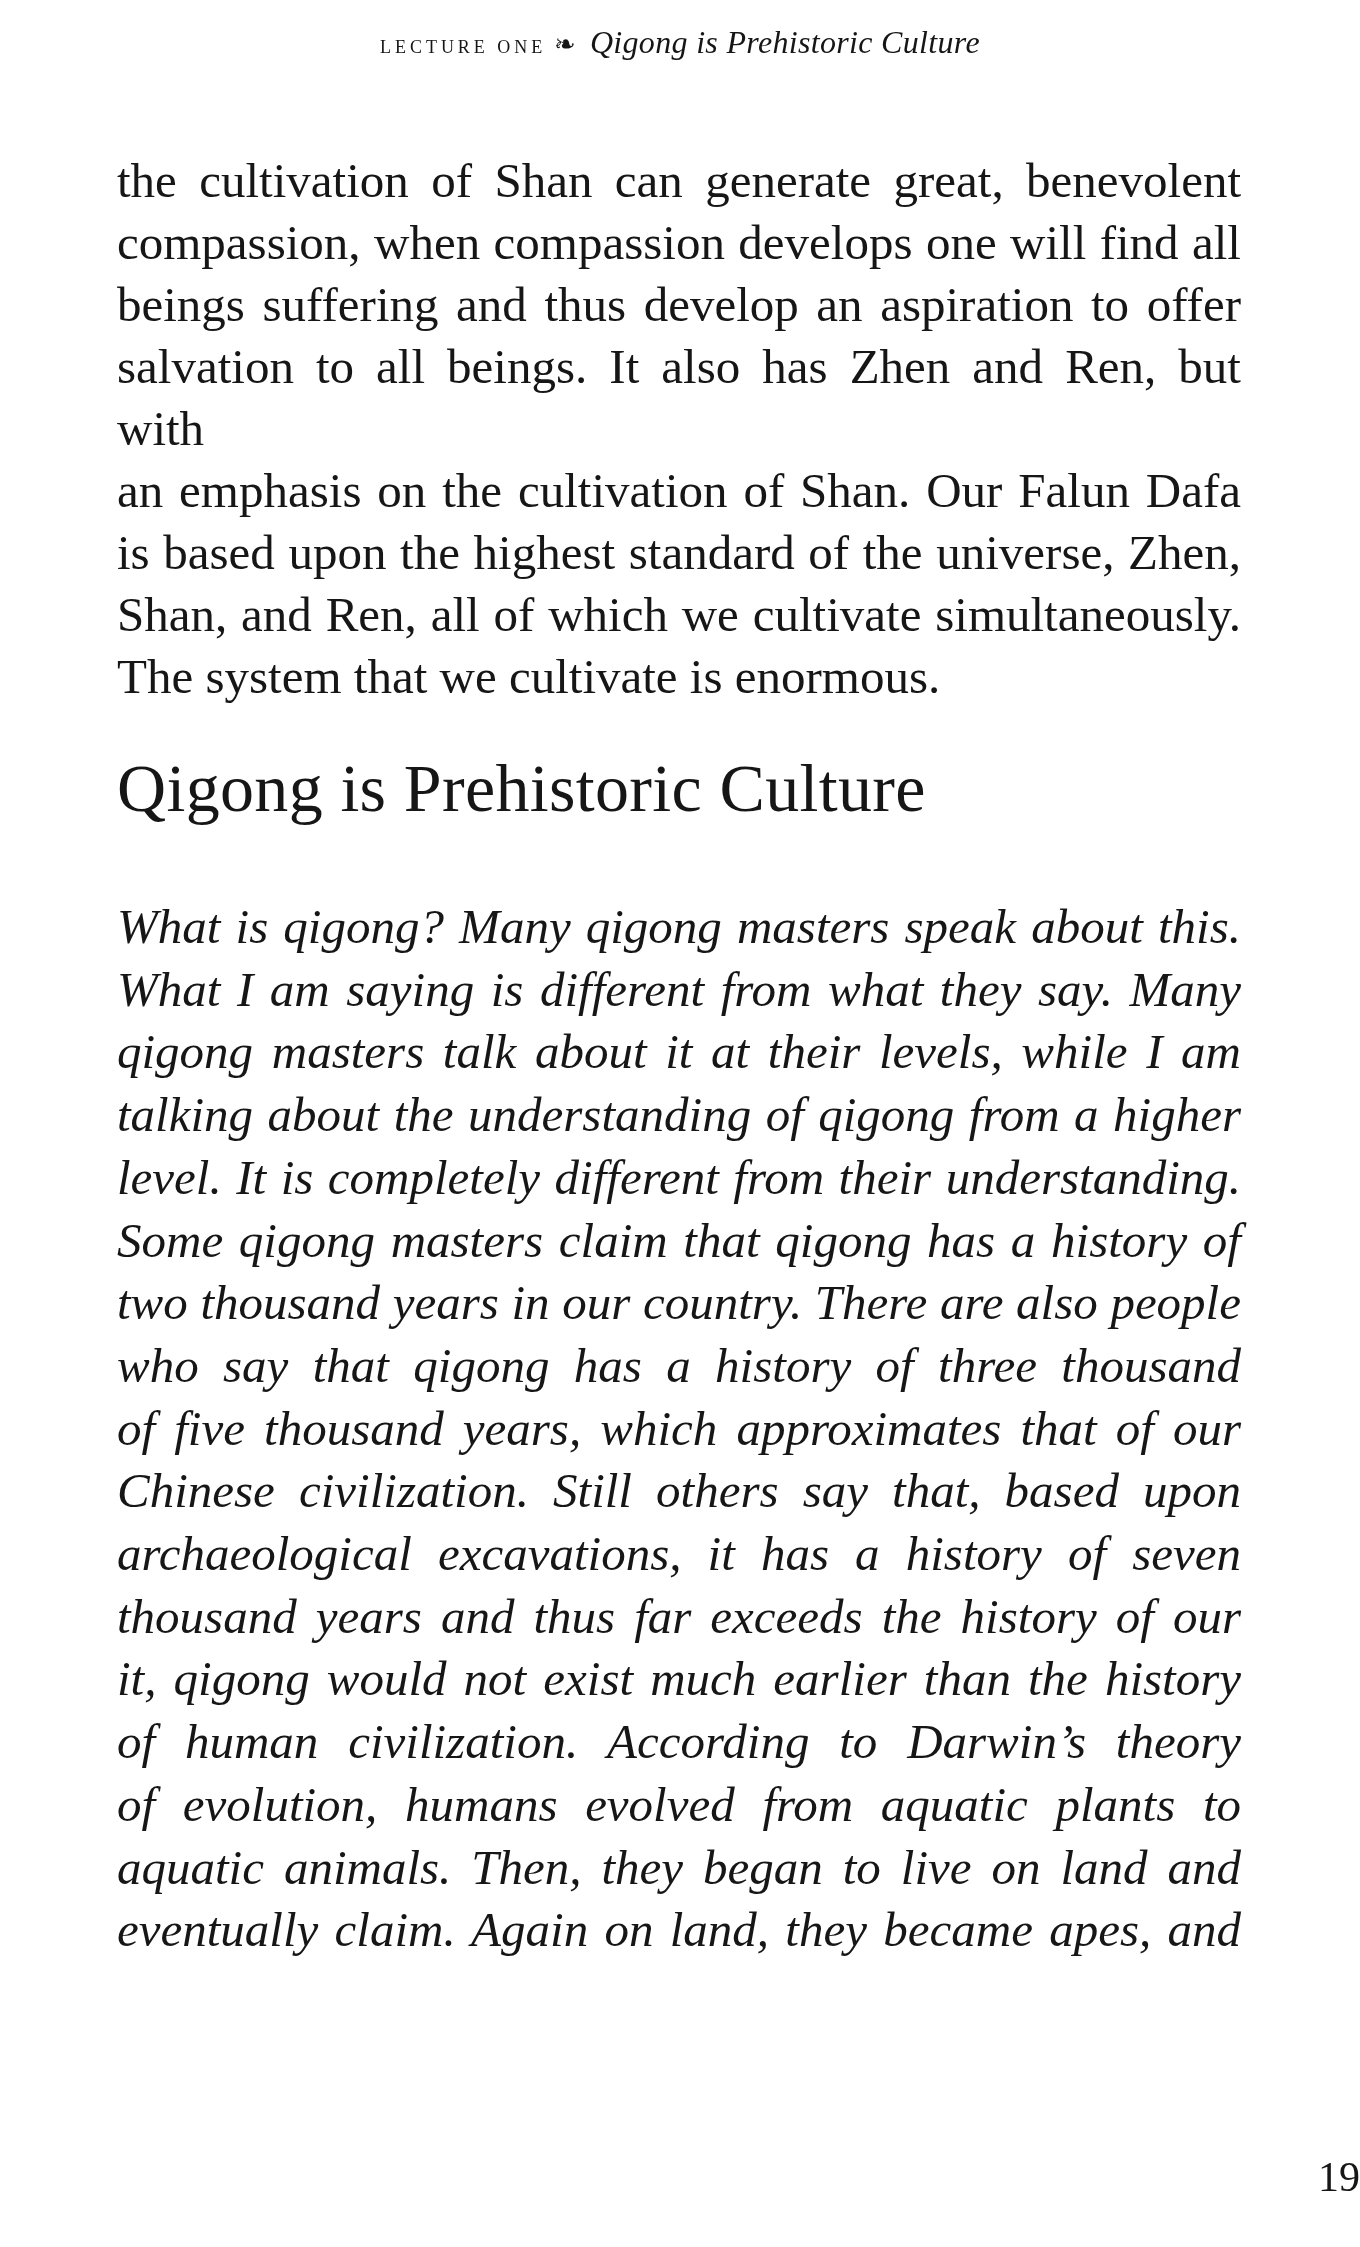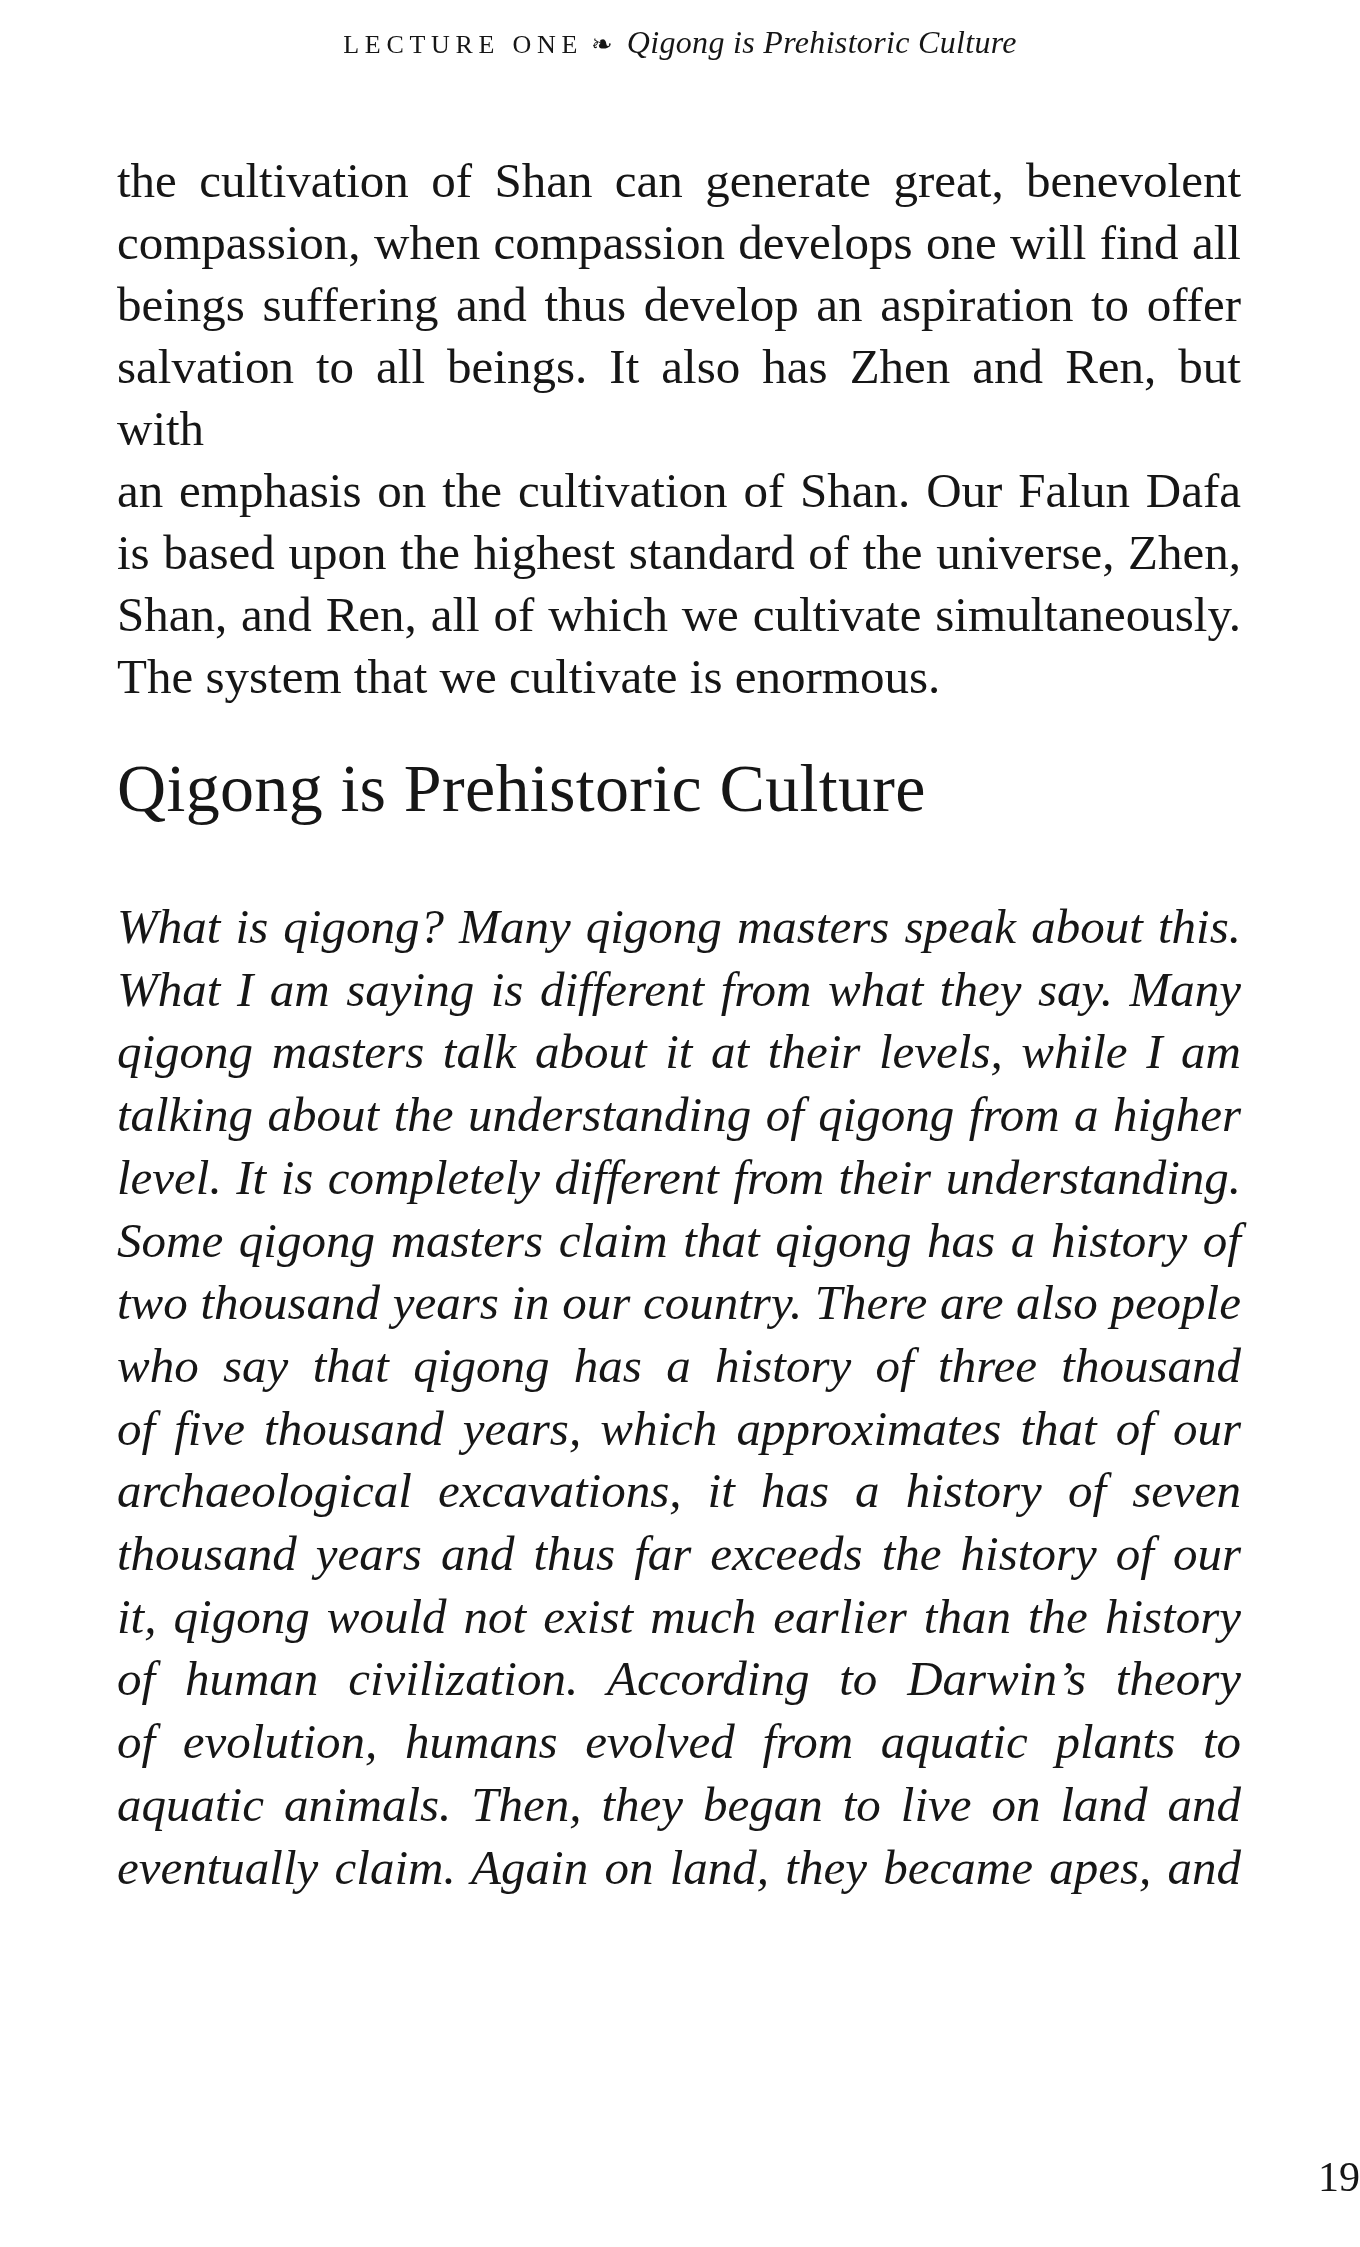--- a/index.html
+++ b/index.html
@@ -22,21 +22,21 @@
   .running-head {
     position: absolute;
     top: 20px;
     left: 0;
     width: 100%;
     text-align: center;
     line-height: 44px;
     white-space: nowrap;
   }
   .rh-section {
-    font-size: 26px;
+    font-size: 18px;
     letter-spacing: 0.22em;
   }
   .rh-ornament {
     font-size: 26px;
     margin: 0 10px 0 4px;
     letter-spacing: 0;
   }
   .rh-title {
     font-size: 32px;
     font-style: italic;
@@ -112,20 +112,21 @@
   <section class="body-text p2">
       <div class="line">What is qigong? Many qigong masters speak about this.</div>
       <div class="line">What I am saying is different from what they say. Many</div>
       <div class="line">qigong masters talk about it at their levels, while I am</div>
       <div class="line">talking about the understanding of qigong from a higher</div>
       <div class="line">level. It is completely different from their understanding.</div>
       <div class="line">Some qigong masters claim that qigong has a history of</div>
       <div class="line">two thousand years in our country. There are also people</div>
       <div class="line">who say that qigong has a history of three thousand</div>
       <div class="line">of five thousand years, which approximates that of our</div>
+      <div class="line">Chinese civilization. Still others say that, based upon</div>
       <div class="line">archaeological excavations, it has a history of seven</div>
       <div class="line">thousand years and thus far exceeds the history of our</div>
       <div class="line">it, qigong would not exist much earlier than the history</div>
       <div class="line">of human civilization. According to Darwin’s theory</div>
       <div class="line">of evolution, humans evolved from aquatic plants to</div>
       <div class="line">aquatic animals. Then, they began to live on land and</div>
       <div class="line">eventually claim. Again on land, they became apes, and</div>
     </section>
 
   <footer class="folio">19</footer>

